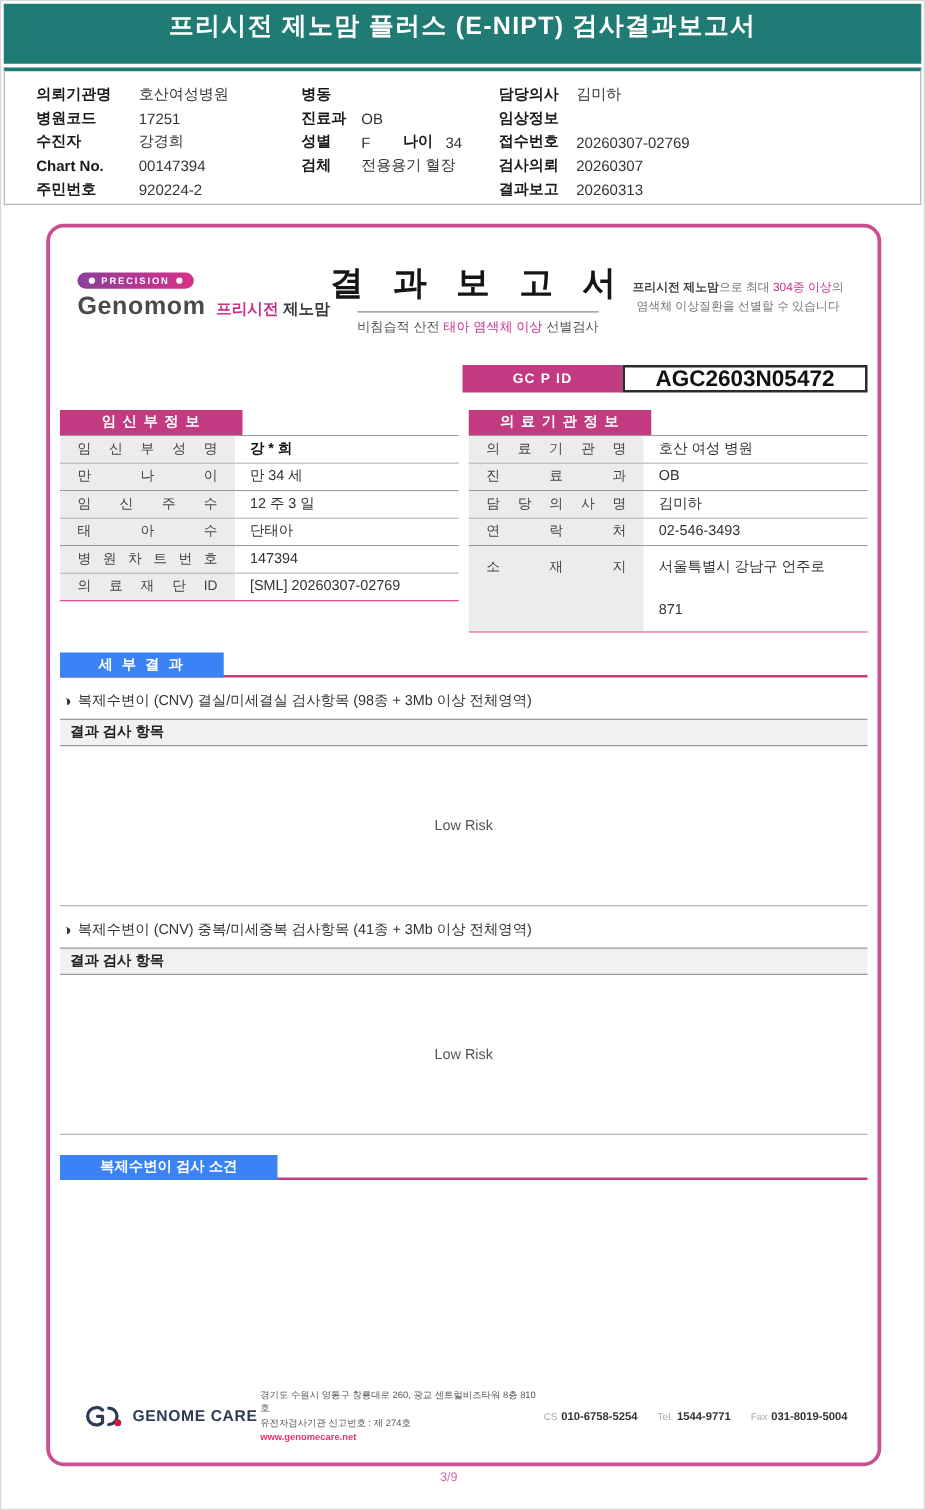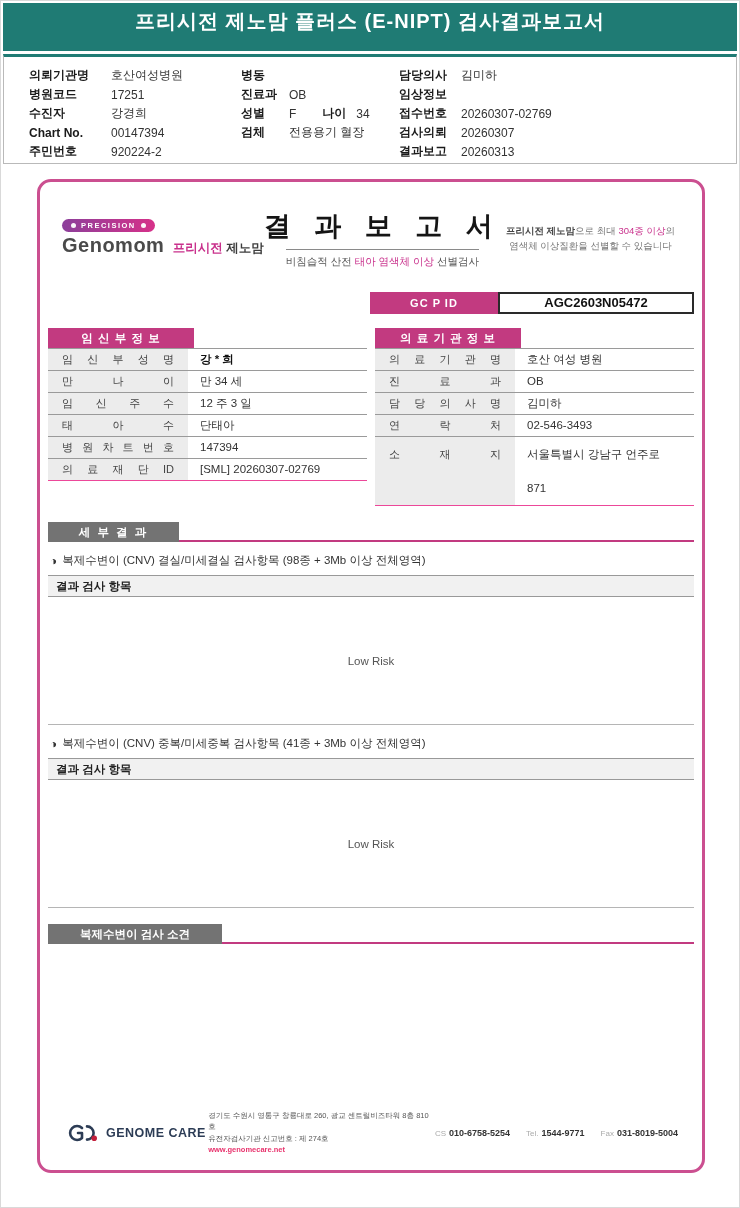--- a/index.html
+++ b/index.html
@@ -40,40 +40,40 @@
   .doc-title { font-size:27px; font-weight:bold; color:#151515; letter-spacing:8px; white-space:nowrap; }
   .doc-sub { display:inline-block; border-top:1px solid #8a8a8a; margin-top:5px; padding-top:5px;
     font-size:10.5px; color:#555; white-space:nowrap; }
   .tagline { width:210px; font-size:9.5px; color:#777; text-align:center;
     line-height:1.55; padding-top:24px; }
 
   
   .gcpid-row { display:flex; justify-content:flex-end; margin:14px 0 0; height:22px; }
   .gcpid-label { width:128px; background:#c23a80; color:#fff; font-weight:bold; font-size:11px;
     text-align:center; line-height:22px; letter-spacing:1px; }
-  .gcpid-value { width:196px; border:2px solid #2a2a2a; font-weight:bold; font-size:13px;
+  .gcpid-value { width:196px; border:2px solid #2a2a2a; font-weight:bold; font-size:18px;
     color:#111; text-align:center; line-height:18px; }
 
   
   .tables-row { display:flex; gap:8px; margin-top:14px; }
   .itable { width:322px; }
   .itab { width:146px; height:20px; background:#c23a80; color:#fff; font-weight:bold;
     font-size:11.5px; text-align:center; line-height:20px; letter-spacing:1px; }
   .irow { display:flex; border-top:1px solid #9a9a9a; }
   .irow:last-child { border-bottom:1px solid #ec4899; }
   .ilabel { width:140px; background:#ececec; font-size:11px; color:#444;
     padding:0 14px; text-align:justify; text-align-last:justify; line-height:21px; }
   .ival { flex:1; background:#fff; font-size:11.5px; color:#333; padding:0 12px; line-height:21px; }
   .ival.vbold { font-weight:bold; color:#111; }
   .irow.tall .ilabel { line-height:34px; }
   .irow.tall .ival { line-height:34px; }
 
   
   .section-header { margin-top:16px; border-bottom:2px solid #c23a80; height:20px; }
-  .stab { display:inline-block; min-width:131px; padding:0 12px; height:20px; background:#737373;
+  .stab { display:inline-block; min-width:131px; padding:0 12px; height:20px; background:#3b82f6;
     color:#fff; font-weight:bold; font-size:11.5px; text-align:center; line-height:20px; letter-spacing:2px; }
   .stab.wide { min-width:174px; letter-spacing:0; }
 
   
   .bullet-line { margin:11px 2px 0; font-size:11.5px; color:#333; display:flex; align-items:center; gap:5px; }
   .bullet { font-size:12px; color:#333; line-height:1; }
   .gray-bar { margin-top:7px; height:22px; background:#f1f1f1; border-top:1px solid #999;
     border-bottom:1px solid #999; font-size:11.5px; font-weight:bold; color:#222;
     line-height:20px; padding:0 8px; }
   .result-area { height:128px; border-bottom:1px solid #b5b5b5;
@@ -300,13 +300,14 @@
         <a class="website" href="#">www.genomecare.net</a>
       </div>
       <div class="contact">
         <span><span class="clabel">CS</span><span class="cnum">010-6758-5254</span></span>
         <span><span class="clabel">Tel.</span><span class="cnum">1544-9771</span></span>
         <span><span class="clabel">Fax</span><span class="cnum">031-8019-5004</span></span>
       </div>
     </div>
   </div>
 
+  <div class="page-num">3/9</div>
 </div>
 
 </body></html>

